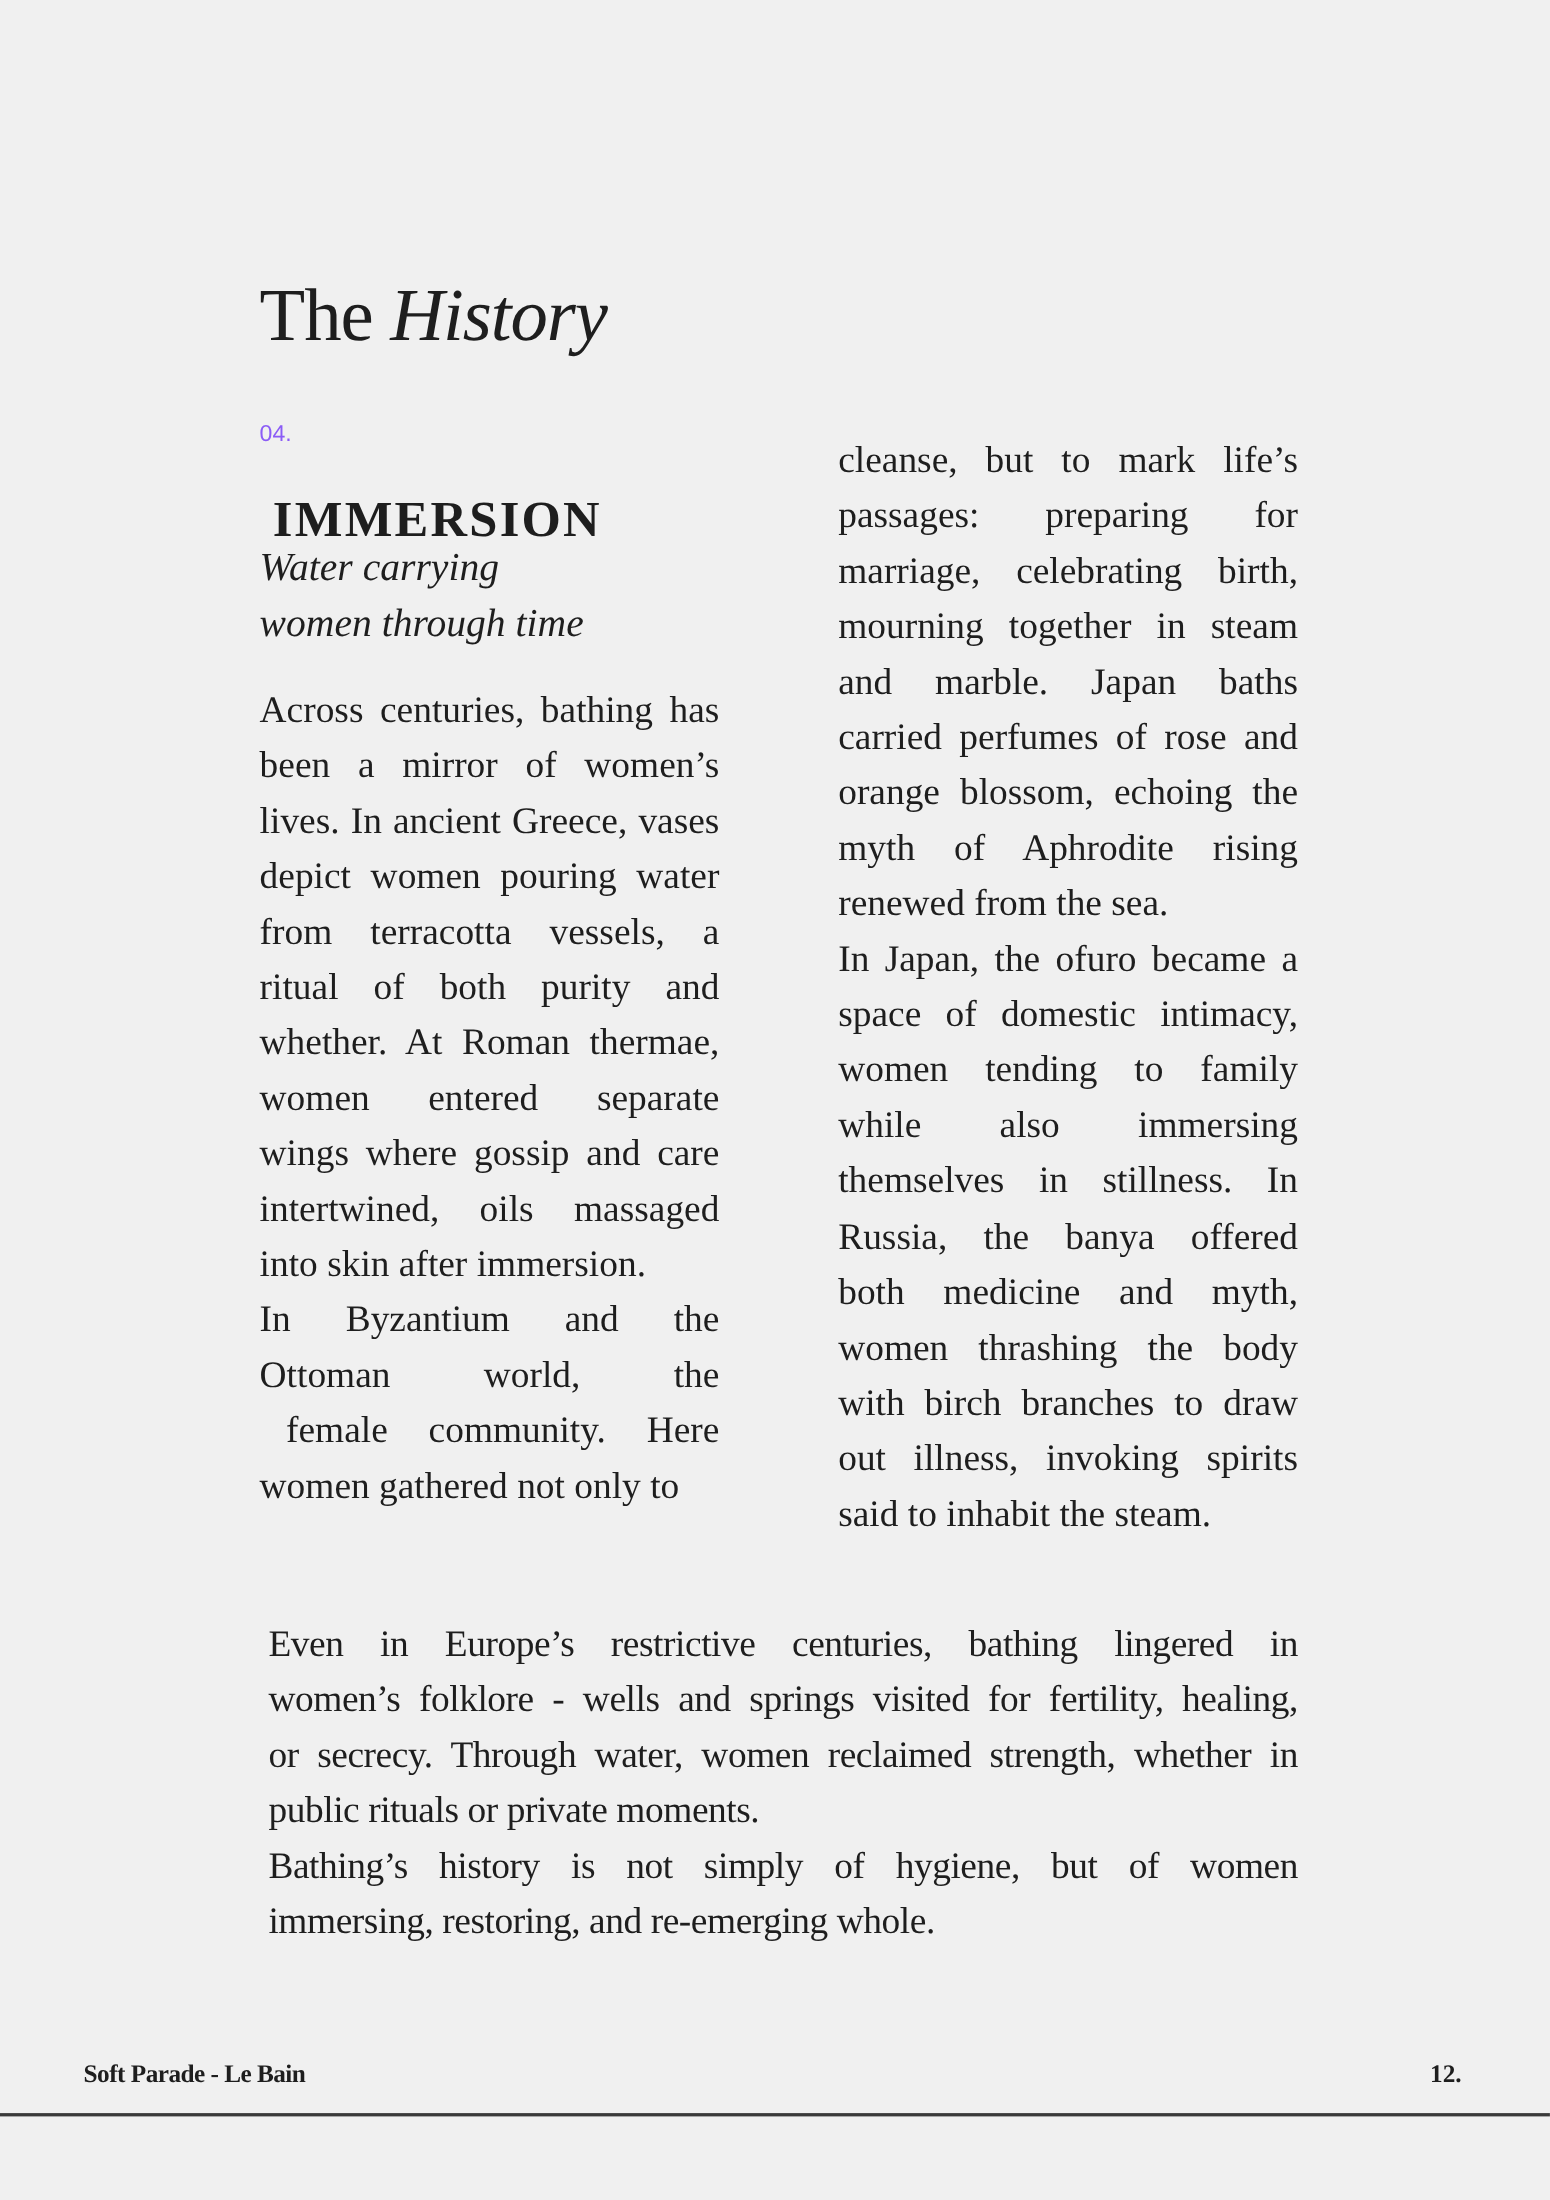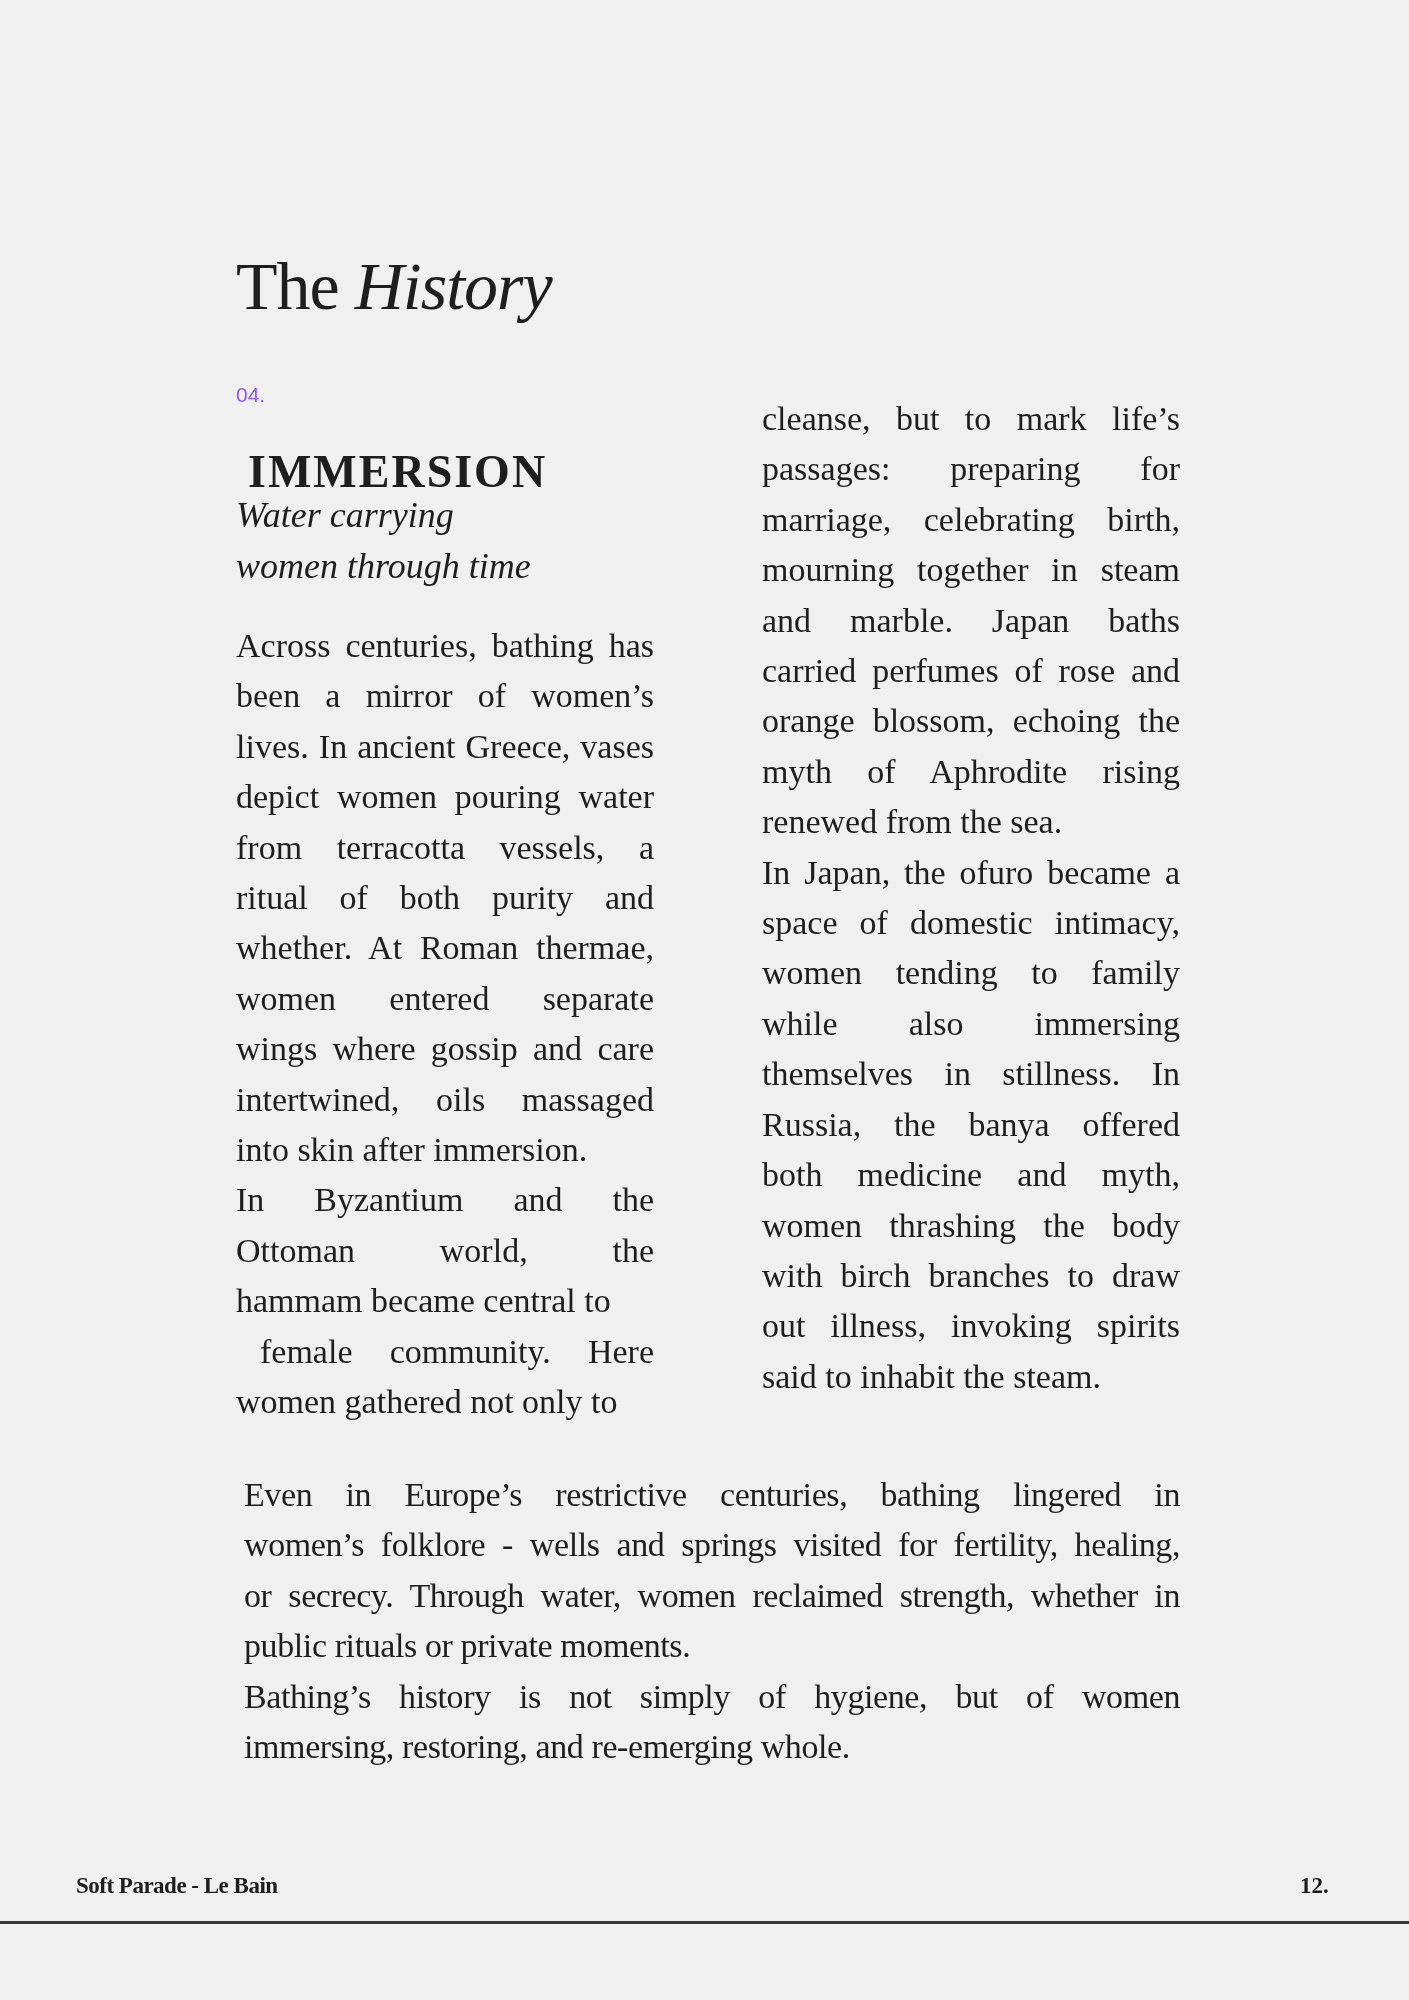--- a/index.html
+++ b/index.html
@@ -135,21 +135,20 @@
   <span class="jl">depict women pouring water</span>
   <span class="jl">from terracotta vessels, a</span>
   <span class="jl">ritual of both purity and</span>
   <span class="jl">whether. At Roman thermae,</span>
   <span class="jl">women entered separate</span>
   <span class="jl">wings where gossip and care</span>
   <span class="jl">intertwined, oils massaged</span>
   <span class="jl last">into skin after immersion.</span>
   <span class="jl">In Byzantium and the</span>
   <span class="jl">Ottoman world, the</span>
-  <span class="jl last">hammam became central to</span>
   <span class="jl indent">female community. Here</span>
   <span class="jl last">women gathered not only to</span>
 </div>
 
 <div class="col col-right">
   <span class="jl">cleanse, but to mark life’s</span>
   <span class="jl">passages: preparing for</span>
   <span class="jl">marriage, celebrating birth,</span>
   <span class="jl">mourning together in steam</span>
   <span class="jl">and marble. Japan baths</span>

